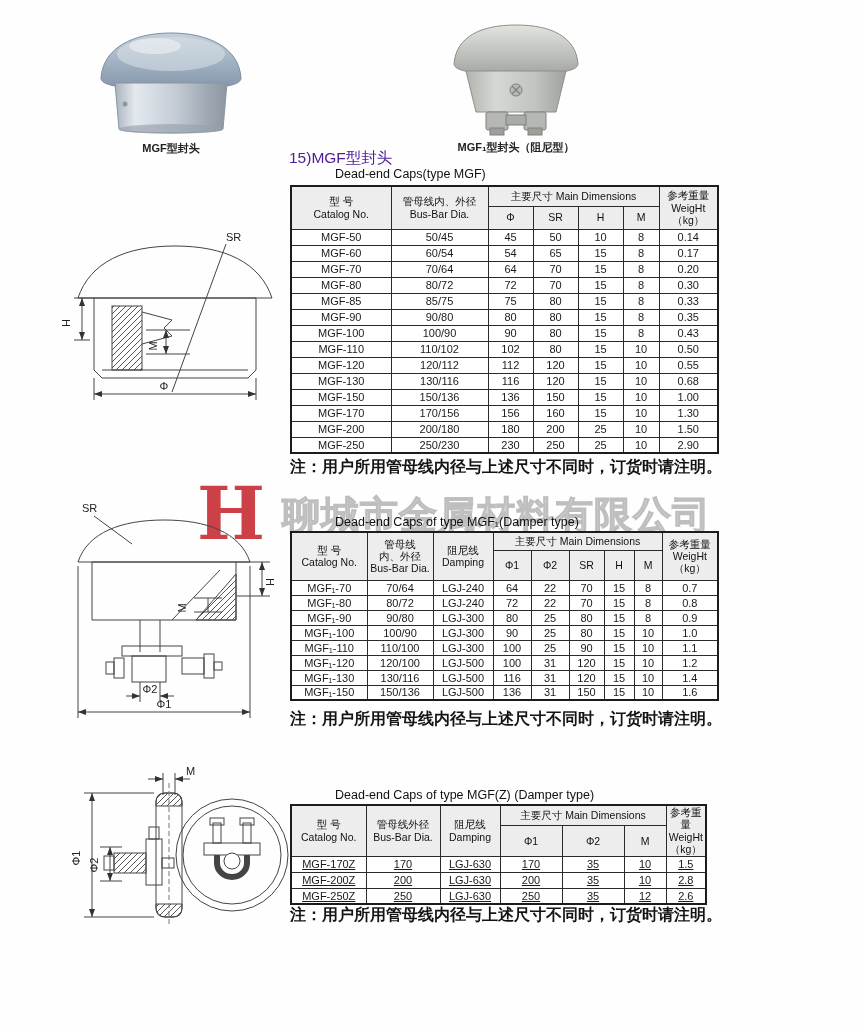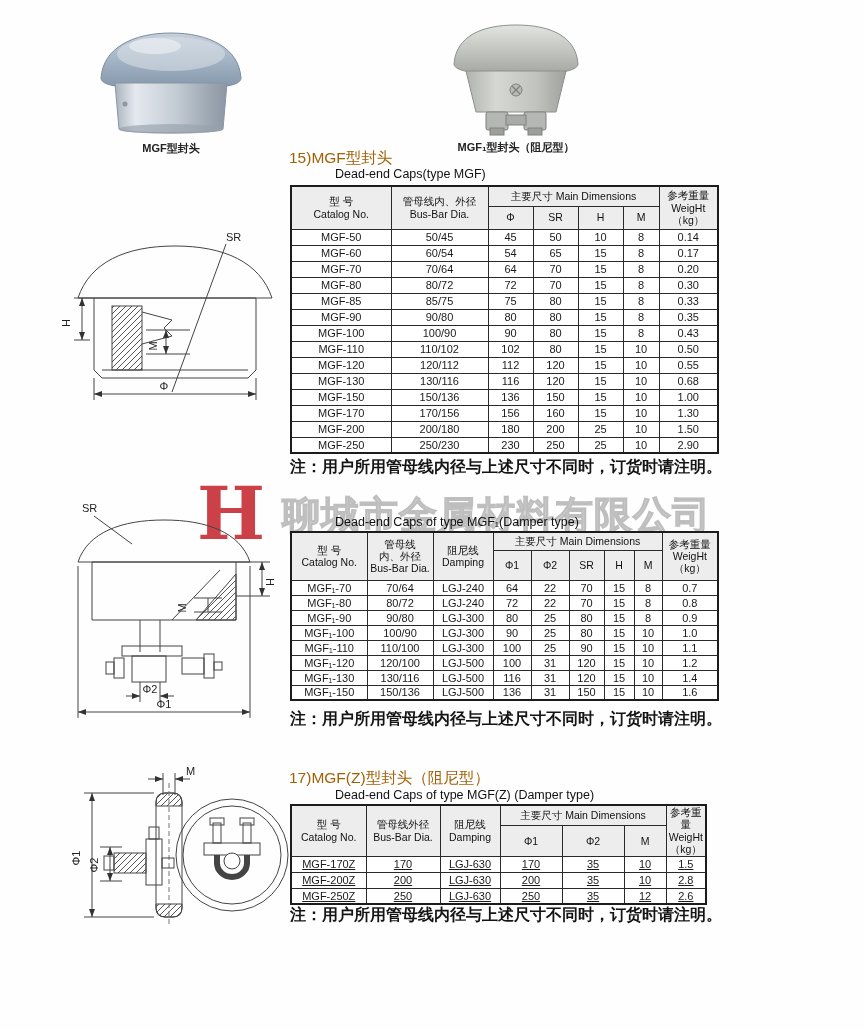--- a/index.html
+++ b/index.html
@@ -6,21 +6,21 @@
   .page{position:relative;width:864px;height:1030px;background:#fefefe;overflow:hidden;
         font-family:"Liberation Sans",sans-serif;color:#1b1b1b;}
   
   .wm-logo{position:absolute;left:197px;top:478px;z-index:0;
            font-family:"DejaVu Serif",serif;font-weight:bold;font-size:72px;line-height:1;
            color:#c4282e;opacity:.88;}
   .wm-text{position:absolute;left:282px;top:490px;z-index:0;white-space:nowrap;
            font-size:38px;font-weight:bold;letter-spacing:1px;color:#cccccc;
            -webkit-text-stroke:1px #b3b3b3;opacity:.85;}
   
-  .sec-title{position:absolute;z-index:1;font-size:15.5px;color:#a16207;white-space:nowrap;}
+  .sec-title{position:absolute;z-index:1;font-size:15.5px;color:#4c1d95;white-space:nowrap;}
   .sec-sub{position:absolute;z-index:1;font-size:12.5px;color:#101010;white-space:nowrap;margin-left:44px;}
   .note{position:absolute;z-index:1;font-size:16px;font-weight:bold;color:#141414;white-space:nowrap;}
   .photo-label{position:absolute;z-index:1;font-size:11px;color:#222;text-align:center;font-weight:bold;}
   
   table.t{position:absolute;z-index:1;border-collapse:collapse;table-layout:fixed;background:#fff;
           border:2px solid #1c1c1c;}
   table.t th,table.t td{border:1px solid #2a2a2a;text-align:center;vertical-align:middle;
           padding:0;font-weight:normal;overflow:hidden;}
   table.t thead th{background:#ededed;font-size:10.5px;line-height:1.18;color:#111;}
   table.t tbody td{font-size:11px;color:#1a1a1a;}
@@ -454,21 +454,20 @@
       <path d="M22,70 V222 M194,70 V222"></path>
       <path d="M22,216 H194" marker-start="url(#ar)" marker-end="url(#ar)"></path>
     </g>
     <text x="26" y="16">SR</text>
     <text x="218" y="86" transform="rotate(-90 218 86)" text-anchor="middle">H</text>
     <text x="130" y="112" transform="rotate(-90 130 112)" text-anchor="middle" font-size="10">M</text>
     <text x="94" y="197" text-anchor="middle" font-size="10">Φ2</text>
     <text x="108" y="212" text-anchor="middle">Φ1</text>
   </svg>
 
-  <div class="sec-title" style="left:289px;top:768px">17)MGF(Z)型封头（阻尼型）</div>
   <div class="sec-sub" style="left:291px;top:788px">Dead-end Caps of type MGF(Z) (Damper type)</div>
 
   <table class="t" id="t3">
     <colgroup>
         <col style="width:75px">
         <col style="width:74px">
         <col style="width:60px">
         <col style="width:62px">
         <col style="width:62px">
         <col style="width:42px">

